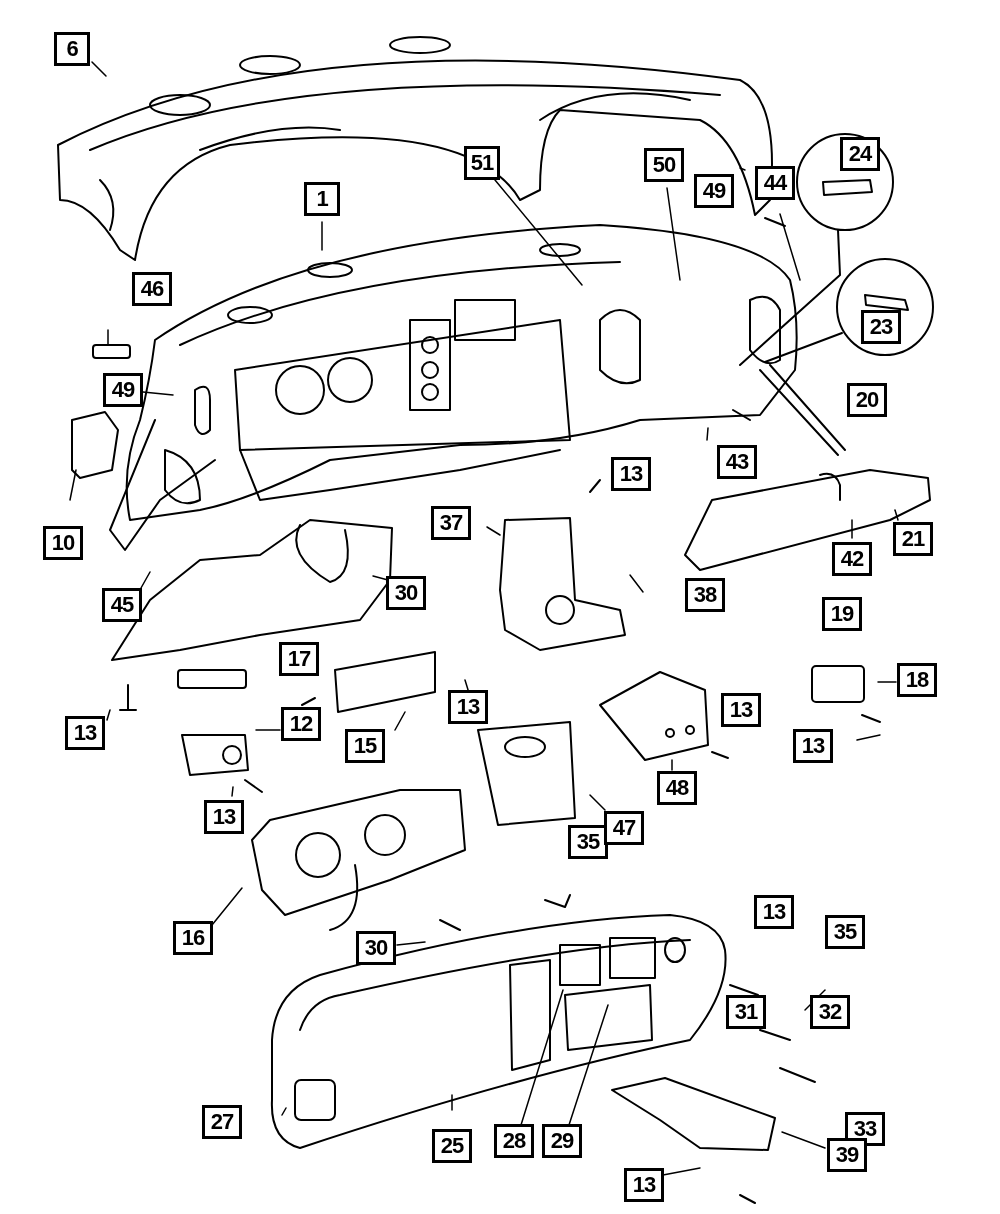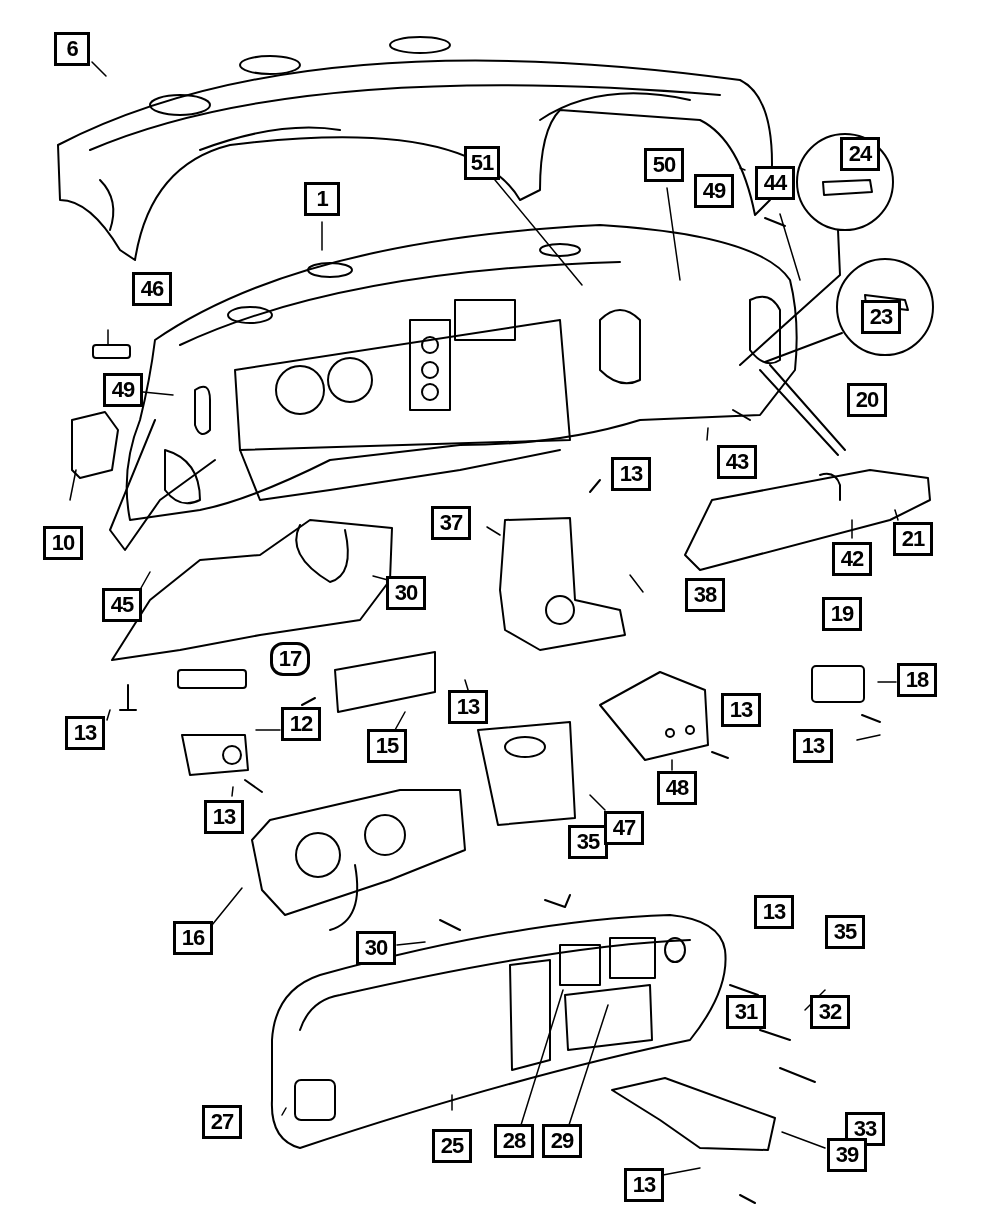--- a/index.html
+++ b/index.html
@@ -162,38 +162,38 @@
 </svg>
 
 <div class="callout" style="left:54px;top:32px;">6</div>
 <div class="callout" style="left:464px;top:146px;">51</div>
 <div class="callout" style="left:304px;top:182px;">1</div>
 <div class="callout wide" style="left:644px;top:148px;">50</div>
 <div class="callout wide" style="left:694px;top:174px;">49</div>
 <div class="callout wide" style="left:755px;top:166px;">44</div>
 <div class="callout wide" style="left:840px;top:137px;">24</div>
 <div class="callout wide" style="left:88px;top:272px;margin-left:44px;">46</div>
-<div class="callout wide" style="left:861px;top:300px;">23</div>
+<div class="callout wide" style="left:861px;top:310px;">23</div>
 <div class="callout wide" style="left:103px;top:373px;">49</div>
 <div class="callout wide" style="left:847px;top:383px;">20</div>
 <div class="callout wide" style="left:717px;top:445px;">43</div>
 <div class="callout wide" style="left:43px;top:526px;">10</div>
 <div class="callout wide" style="left:611px;top:457px;">13</div>
 <div class="callout wide" style="left:431px;top:506px;">37</div>
 <div class="callout wide" style="left:893px;top:522px;text-align:right;">21</div>
 <div class="callout wide" style="left:832px;top:542px;">42</div>
 <div class="callout wide" style="left:102px;top:588px;">45</div>
 <div class="callout wide" style="left:386px;top:576px;">30</div>
 <div class="callout wide" style="left:649px;top:578px;margin-left:36px;">38</div>
 <div class="callout wide" style="left:822px;top:597px;">19</div>
-<div class="callout wide" style="left:270px;top:642px;border-radius:13px;">17</div>
+<div class="callout wide" style="left:279px;top:642px;">17</div>
 <div class="callout wide" style="left:897px;top:663px;">18</div>
 <div class="callout wide" style="left:65px;top:716px;">13</div>
 <div class="callout wide" style="left:281px;top:707px;">12</div>
-<div class="callout wide" style="left:367px;top:729px;">15</div>
+<div class="callout wide" style="left:345px;top:729px;">15</div>
 <div class="callout wide" style="left:448px;top:690px;">13</div>
 <div class="callout wide" style="left:721px;top:693px;">13</div>
 <div class="callout wide" style="left:793px;top:729px;">13</div>
 <div class="callout wide" style="left:657px;top:771px;">48</div>
 <div class="callout wide" style="left:204px;top:800px;">13</div>
 <div class="callout wide" style="left:568px;top:825px;">35</div>
 <div class="callout wide" style="left:604px;top:811px;">47</div>
 <div class="callout wide" style="left:173px;top:921px;">16</div>
 <div class="callout wide" style="left:754px;top:895px;">13</div>
 <div class="callout wide" style="left:825px;top:915px;">35</div>

